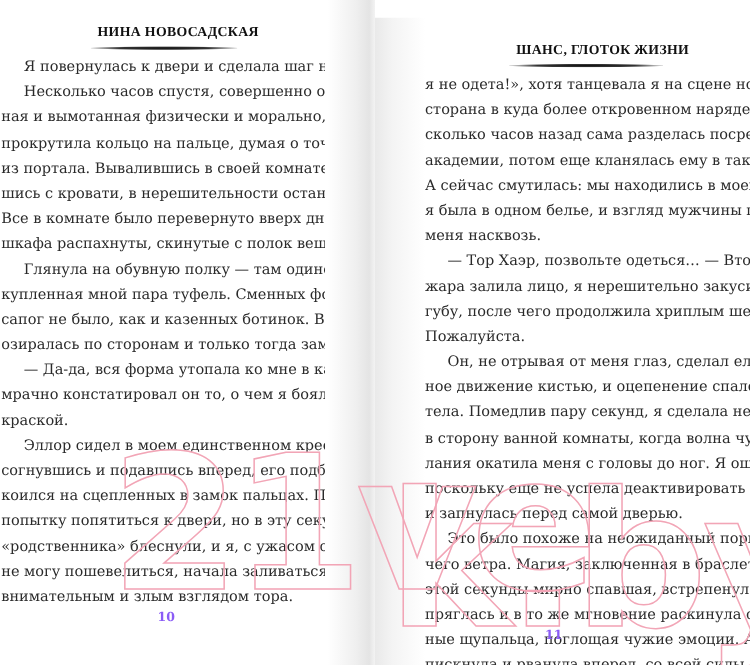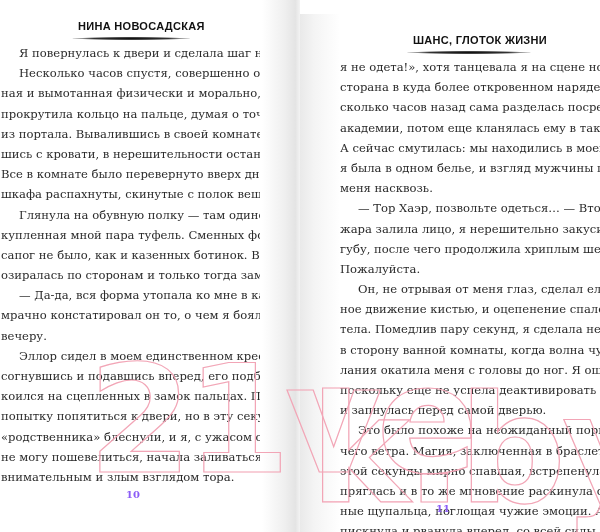--- a/index.html
+++ b/index.html
@@ -16,21 +16,21 @@
   .gutter-shadow-left {
     position: absolute; right: 0; top: 0; width: 38px; height: 532px;
     background: linear-gradient(to right, rgba(255,255,255,0) 0%, rgba(235,235,235,0.8) 60%, #e4e4e4 88%, #f3f3f3 100%);
   }
   .gutter-shadow-right {
     position: absolute; left: 0; top: 0; width: 40px; height: 532px;
     background: linear-gradient(to right, #e9e9e9 0%, #f4f4f4 35%, rgba(255,255,255,0) 100%);
   }
   .running-head {
     position: absolute; top: 20px; height: 22px;
-    font-family: Liberation Sans, sans-serif;
+    font-family: Liberation Serif, serif;
     font-weight: bold; font-size: 11px; letter-spacing: 0.3px;
     color: #111; white-space: nowrap;
   }
   .running-head .underline {
     position: absolute; left: 50%; bottom: 2px; transform: translateX(-50%);
     width: 110%; height: 3px;
     background: radial-gradient(ellipse at center, #111 0%, #333 45%, rgba(0,0,0,0) 75%);
   }
   .page-left .running-head { left: 78px; width: 106px; }
   .page-right .running-head { left: 113px; width: 112px; }
@@ -77,21 +77,21 @@
         <span class="line">из портала. Вывалившись в своей комнате и подняв-</span>
         <span class="line">шись с кровати, в нерешительности остановилась.</span>
         <span class="line">Все в комнате было перевернуто вверх дном. Двери</span>
         <span class="line">шкафа распахнуты, скинутые с полок вещи валялись</span>
         <span class="line indent">Глянула на обувную полку — там одиноко стояла</span>
         <span class="line">купленная мной пара туфель. Сменных форменных</span>
         <span class="line">сапог не было, как и казенных ботинок. В панике за-</span>
         <span class="line">озиралась по сторонам и только тогда заметила тора</span>
         <span class="line indent">— Да-да, вся форма утопала ко мне в кабинет, —</span>
         <span class="line">мрачно констатировал он то, о чем я боялась даже по-</span>
-        <span class="line last">вечеру.</span>
+        <span class="line last">краской.</span>
         <span class="line indent">Эллор сидел в моем единственном кресле, немного</span>
         <span class="line">согнувшись и подавшись вперед, его подбородок по-</span>
         <span class="line">коился на сцепленных в замок пальцах. Предприняла</span>
         <span class="line">попытку попятиться к двери, но в эту секунду глаза</span>
         <span class="line">«родственника» блеснули, и я, с ужасом осознав, что</span>
         <span class="line">не могу пошевелиться, начала заливаться краской под</span>
         <span class="line last">внимательным и злым взглядом тора.</span>
       </div>
     <div class="page-number">10</div>
   </div>

